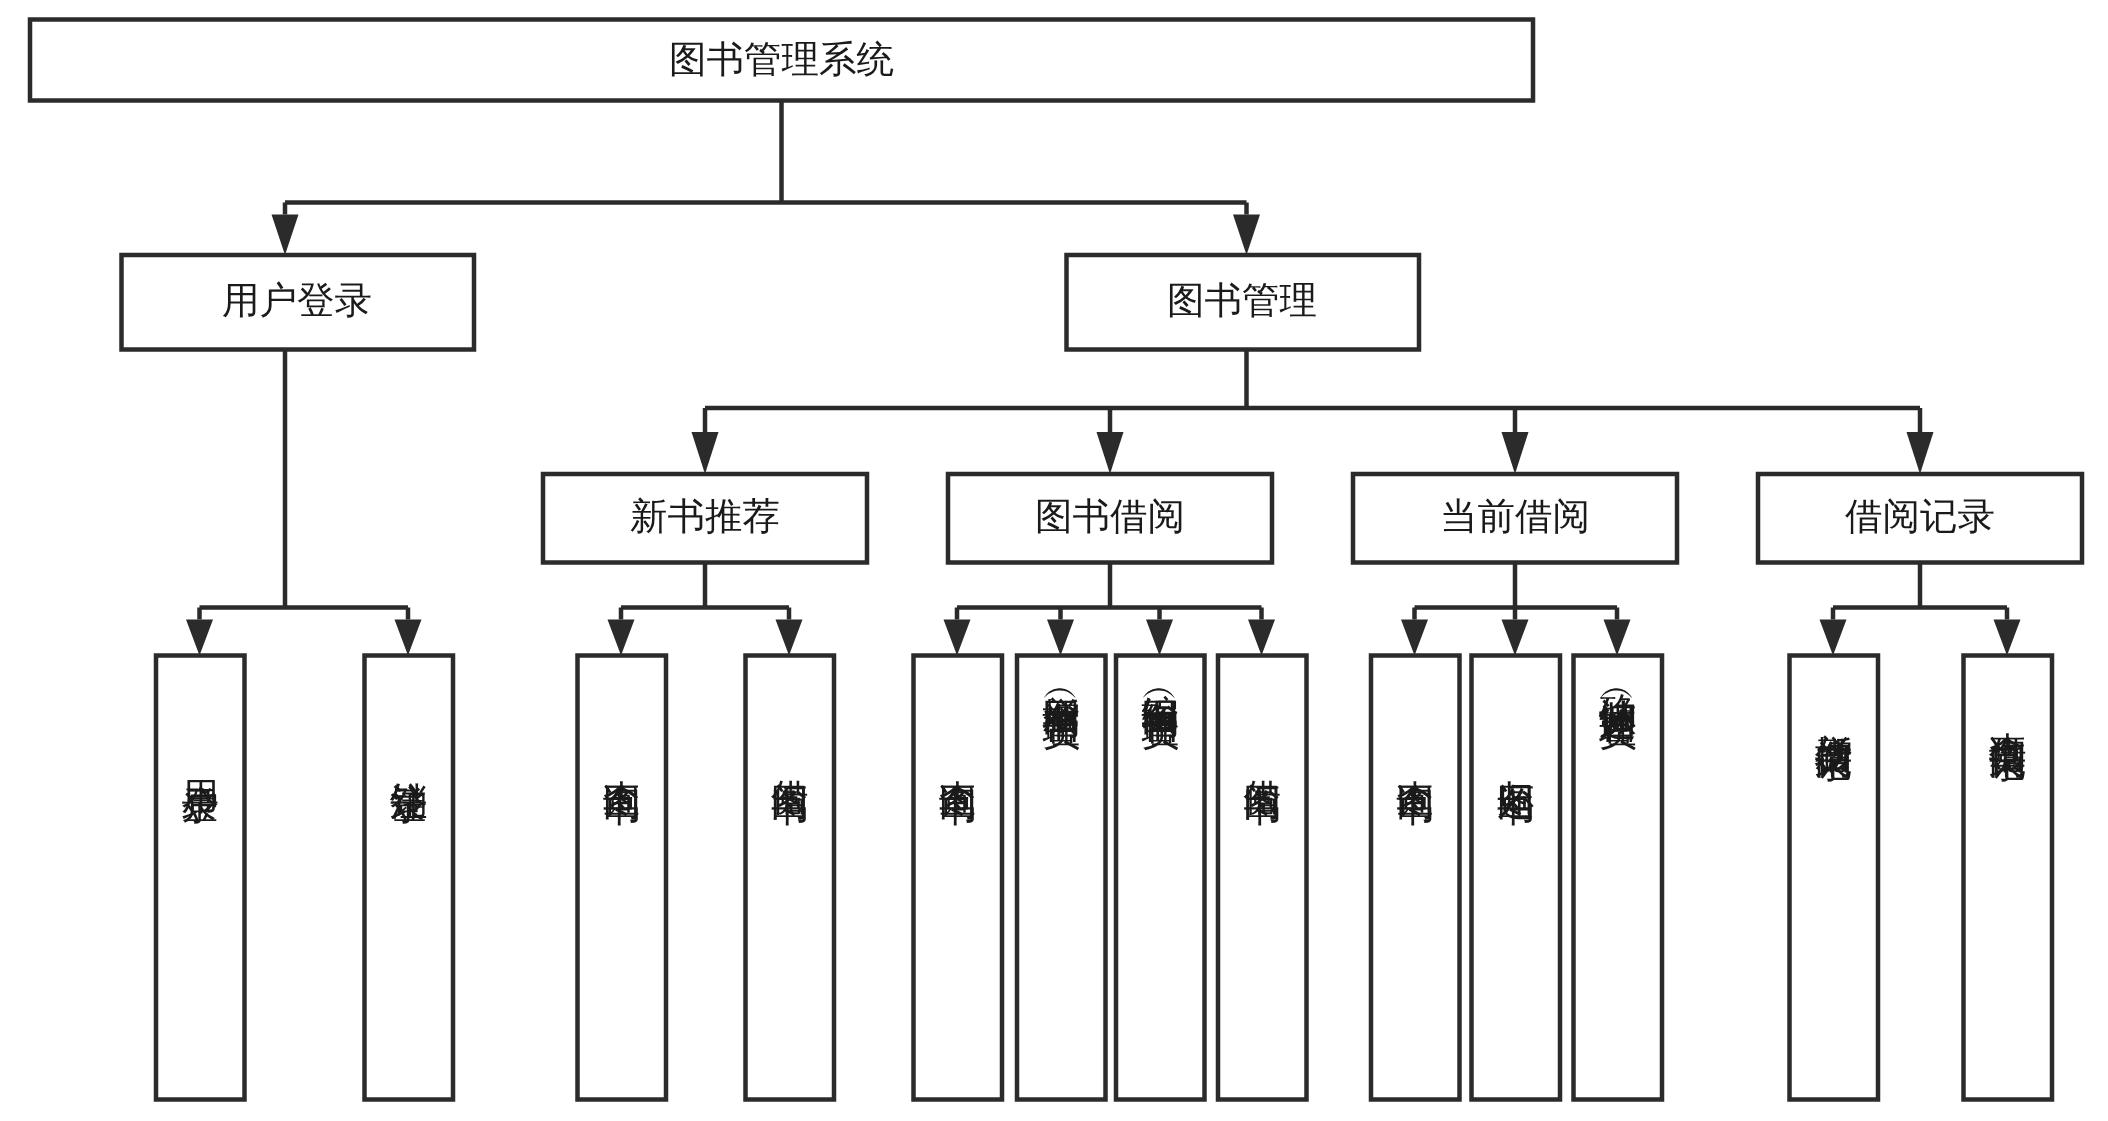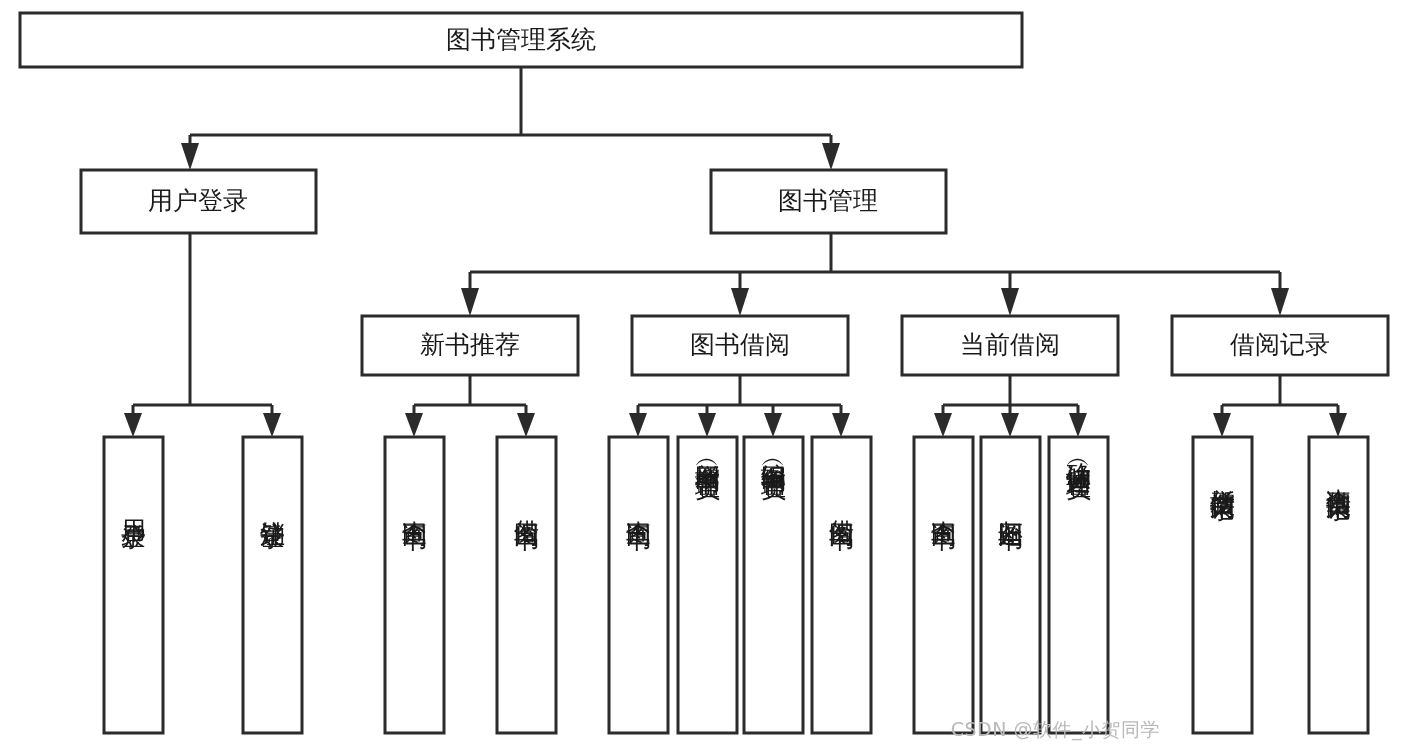--- a/index.html
+++ b/index.html
@@ -227,15 +227,14 @@
     <span class="vert-label">确认归还（管理员）</span>
   </div>
 
   <div class="vert-label-wrap" style="left:1193px; top:468px; width:59px;">
     <span class="vert-label">新增借阅记录</span>
   </div>
   <div class="vert-label-wrap" style="left:1309px; top:468px; width:59px;">
     <span class="vert-label">查询借阅记录</span>
   </div>
 
-  <div class="watermark">CSDN @软件_小贺同学</div>
 
 </div>
 
 </body></html>

